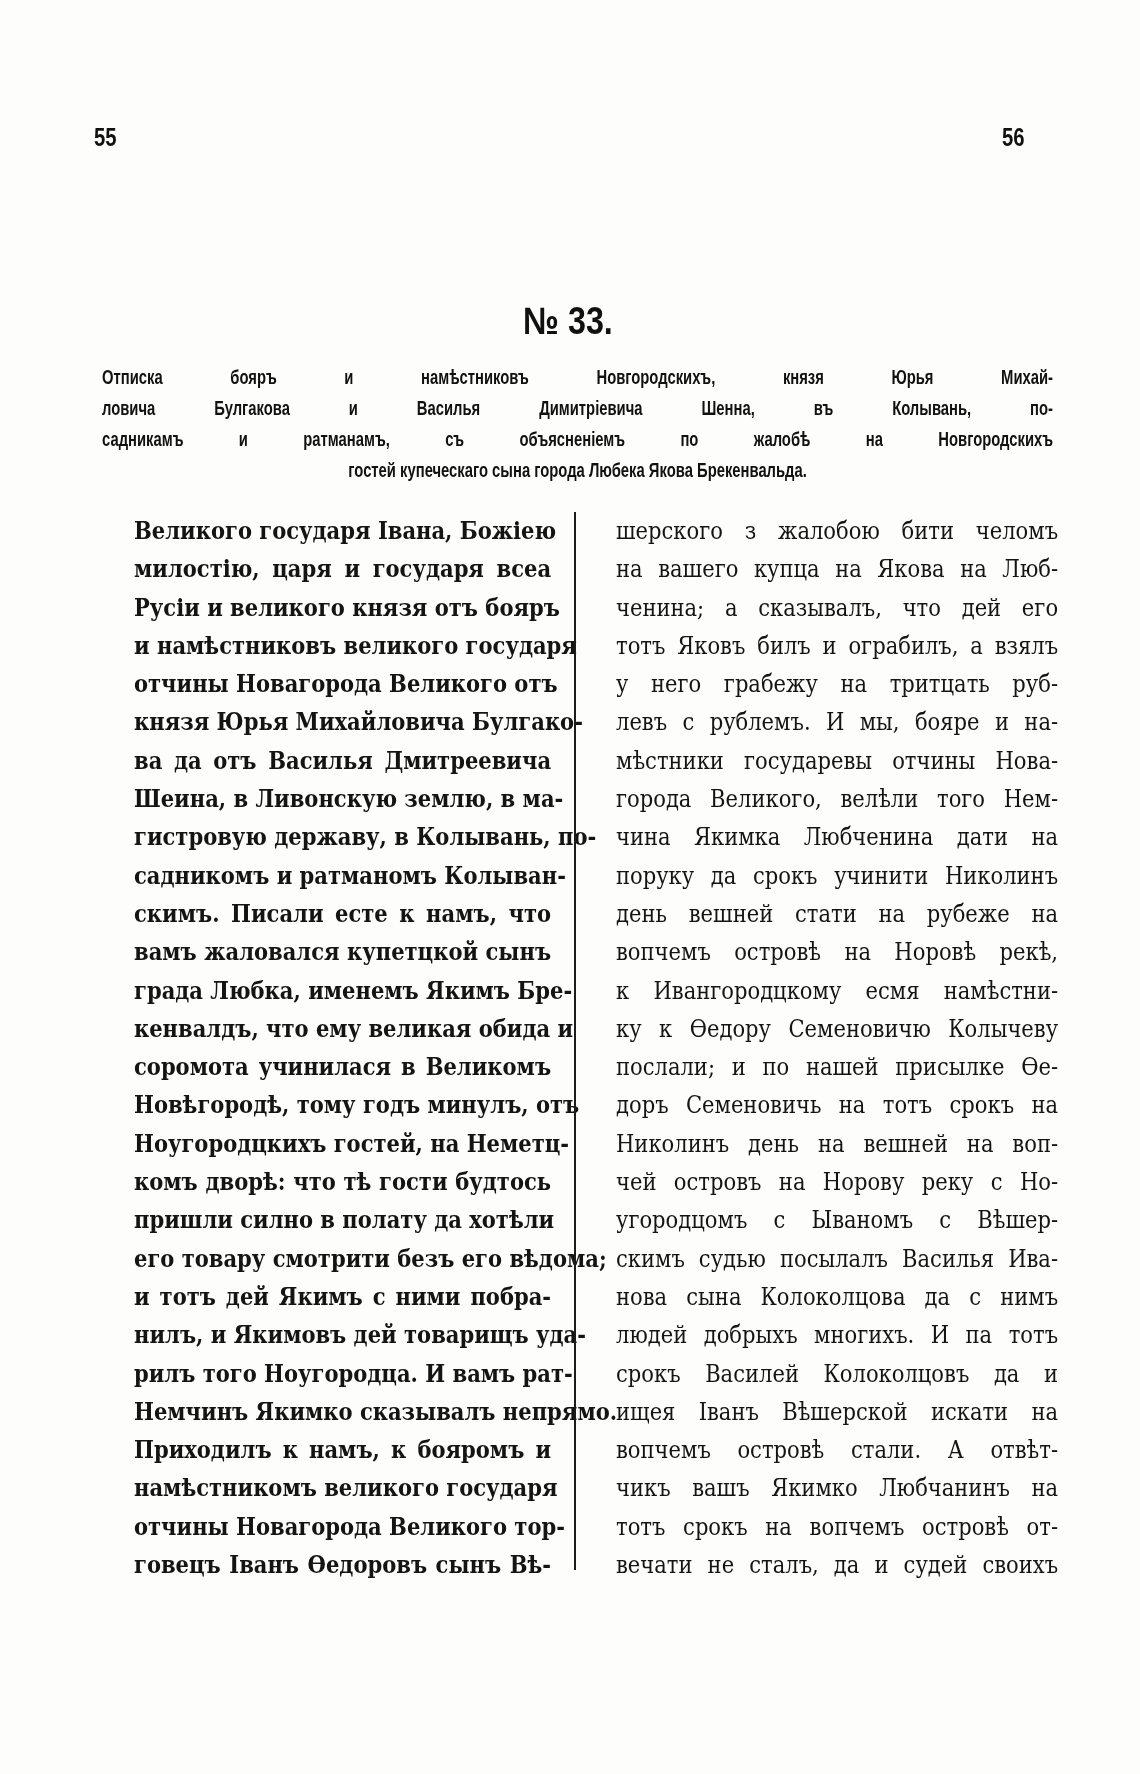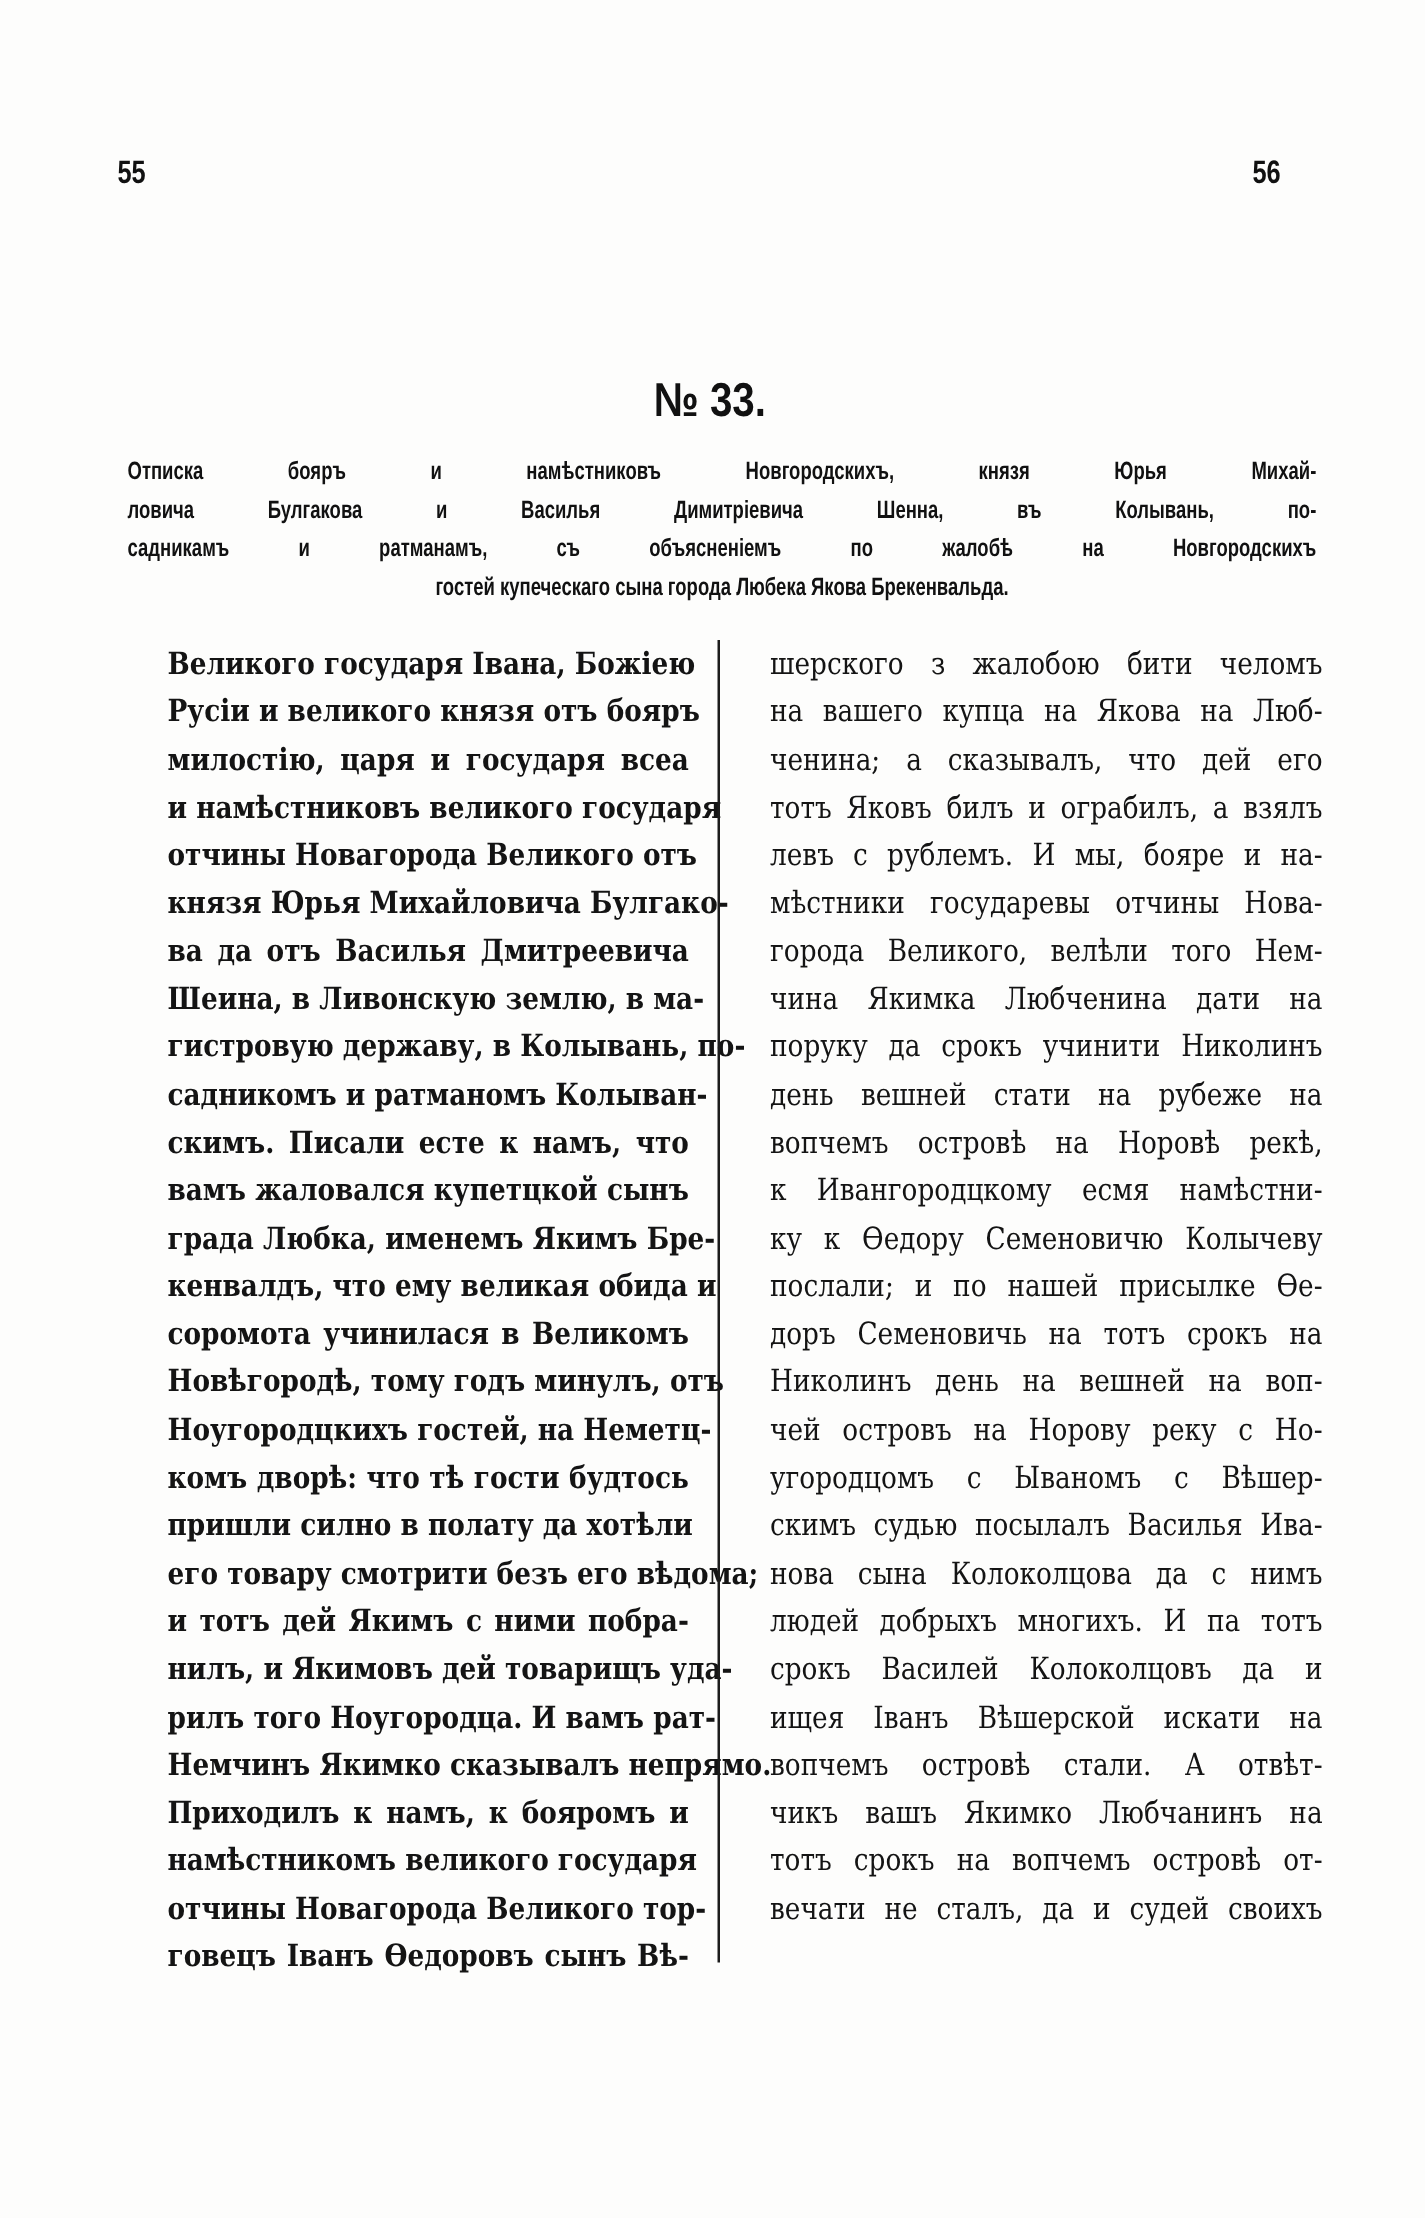--- a/index.html
+++ b/index.html
@@ -116,26 +116,26 @@
   <span class="tline">ловича Булгакова и Василья Димитріевича Шенна, въ Колывань, по-</span>
   <span class="tline">садникамъ и ратманамъ, съ объясненіемъ по жалобѣ на Новгородскихъ</span>
   <span class="tline last">гостей купеческаго сына города Любека Якова Брекенвальда.</span>
 </div>
 
 <div class="col left">
   <div class="line first">
       <span style="padding-left:0">Великого государя Івана, Божіею</span>
     </div>
   <div class="line">
+      <span>милостію, царя и государя всеа</span>
+    </div>
+  <div class="line">
       <span>Русіи и великого князя отъ бояръ</span>
     </div>
   <div class="line">
-      <span>милостію, царя и государя всеа</span>
-    </div>
-  <div class="line">
       <span>и намѣстниковъ великого государя</span>
     </div>
   <div class="line">
       <span>отчины Новагорода Великого отъ</span>
     </div>
   <div class="line">
       <span>князя Юрья Михайловича Булгако-</span>
     </div>
   <div class="line">
       <span>ва да отъ Василья Дмитреевича</span>
@@ -214,20 +214,23 @@
   <div class="line">
       <span>на вашего купца на Якова на Люб-</span>
     </div>
   <div class="line">
       <span>ченина; а сказывалъ, что дей его</span>
     </div>
   <div class="line">
       <span>тотъ Яковъ билъ и ограбилъ, а взялъ</span>
     </div>
   <div class="line">
+      <span>у него грабежу на тритцать руб-</span>
+    </div>
+  <div class="line">
       <span>левъ с рублемъ. И мы, бояре и на-</span>
     </div>
   <div class="line">
       <span>мѣстники государевы отчины Нова-</span>
     </div>
   <div class="line">
       <span>города Великого, велѣли того Нем-</span>
     </div>
   <div class="line">
       <span>чина Якимка Любченина дати на</span>

